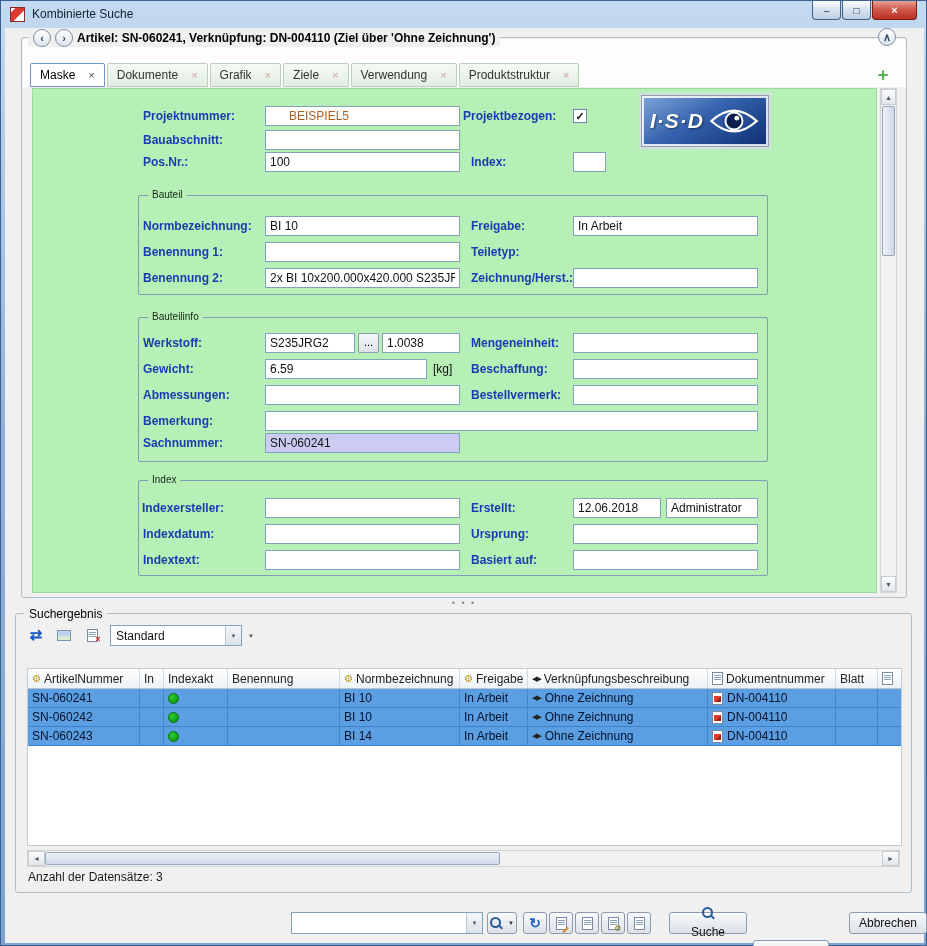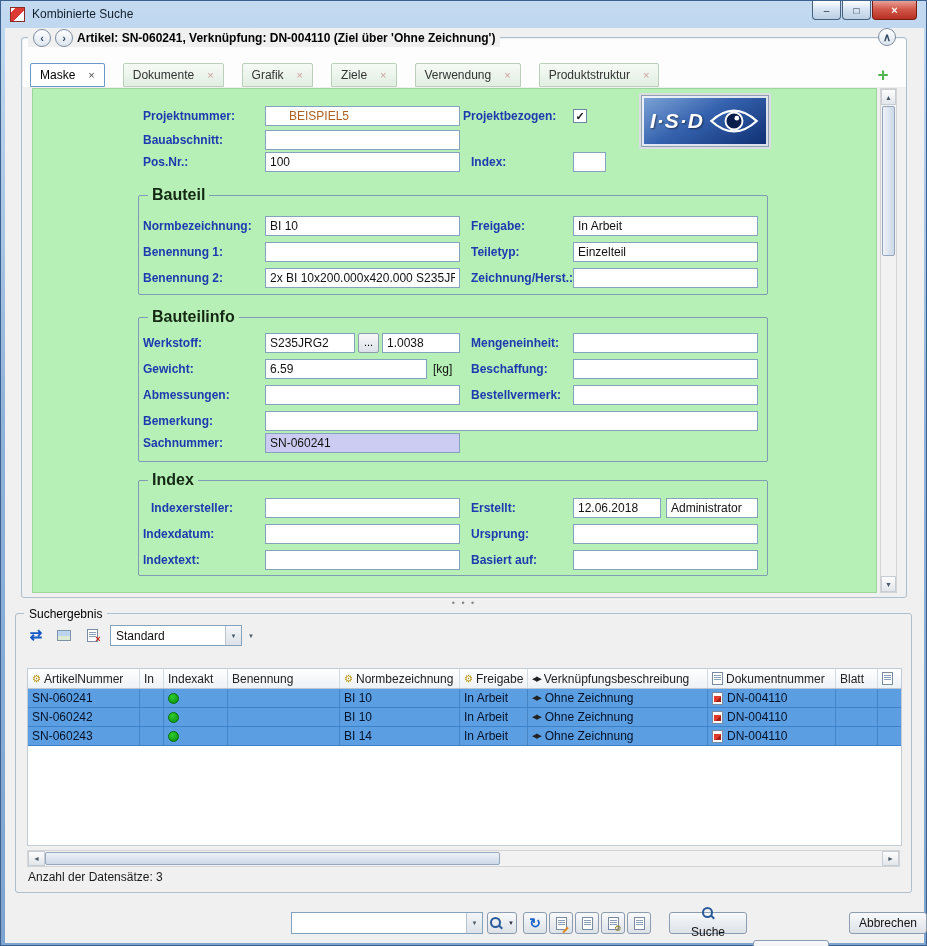--- a/index.html
+++ b/index.html
@@ -29,42 +29,42 @@
   .legend { position:absolute; top:-10px; background:#f0f0f0; padding:0 5px; font-size:12px;
     display:flex; align-items:center; gap:4px; height:19px; white-space:nowrap; }
   .circle-btn { width:18px; height:18px; border-radius:50%; border:1px solid #7d8da0; flex:0 0 auto;
     background:linear-gradient(#ffffff,#dde5ee); color:#334c66; font-size:11px; font-weight:bold;
     display:flex; align-items:center; justify-content:center; }
 
   
   .artikel-group { left:16px; top:9px; width:886px; height:561px; }
   .tabstrip-bg { position:absolute; left:1px; top:1px; width:883px; height:48px;
     background:#fcfdfc; border-radius:3px 3px 0 0; }
-  .tabs { position:absolute; left:8px; top:25px; height:24px; display:flex; gap:18px; }
+  .tabs { position:absolute; left:8px; top:25px; height:24px; display:flex; gap:2px; }
   .tab { height:24px; padding:0 9px; display:flex; align-items:center; gap:13px; font-size:12px;
     color:#333; background:linear-gradient(#f5faf5,#e2eee2); border:1px solid #bccfbc;
     border-radius:2px 2px 0 0; cursor:default; }
   .tab .tab-x { color:#cf9f9f; font-size:11px; }
   .tab.active { background:#ffffff; border-color:#6b98c8; color:#000; }
   .tab.active .tab-x { color:#4a4a4a; }
   .add-tab { position:absolute; right:13px; top:27px; width:20px; height:20px; color:#53b553;
     font-size:19px; font-weight:bold; display:flex; align-items:center; justify-content:center; }
 
   
   .green { position:absolute; left:10px; top:50px; width:845px; height:505px;
     background:#b6f0b6; border:1px solid #9ed49e; }
   .lbl { position:absolute; height:20px; line-height:20px; font-size:12px; font-weight:bold;
     color:#1e3ab0; white-space:nowrap; }
   .fld { position:absolute; height:20px; border:1px solid #82a2be; background:#fff;
     font-size:12px; padding:0 4px; color:#111; }
   input.fld { outline:none; }
   .unit { position:absolute; height:20px; line-height:20px; font-size:12px; color:#111; }
   .gbox { position:absolute; border:1px solid #7e9cb4; border-radius:2px; }
   .glegend { position:absolute; top:-8px; left:9px; background:#b6f0b6; padding:0 4px;
-    font-size:16px; color:#142814; height:14px; line-height:14px;font-weight:bold; }
+    font-size:10px; color:#142814; height:14px; line-height:14px; }
   .checkbox { position:absolute; width:14px; height:14px; background:#fff; border:1px solid #6a8aa8;
     font-size:11px; line-height:12px; text-align:center; color:#1a1a1a; font-weight:bold; }
   .browse-btn { position:absolute; width:21px; height:20px; border:1px solid #8c9cb0; border-radius:2px;
     background:linear-gradient(#f7f8f9,#dde2e8); font-size:11px; text-align:center; line-height:16px; }
 
   
   .isd-logo { position:absolute; left:608px; top:6px; width:128px; height:52px;
     background:linear-gradient(150deg,#7fa6d8 0%, #3562ae 45%, #0e2e71 100%);
     border:1px solid #90a0ae; box-shadow:inset 0 0 0 2px rgba(255,255,255,.85), 0 0 0 2px #d8dde2;
     display:flex; align-items:center; justify-content:space-between; padding:0 8px; }
@@ -223,21 +223,20 @@
           <div class="glegend">Bauteil</div>
         </div>
         <div class="lbl" style="left:110px; top:127px;">Normbezeichnung:</div>
         <input class="fld" style="left: 232px; top: 127px; width: 195px;" value="BI 10">
         <div class="lbl" style="left:438px; top:127px;">Freigabe:</div>
         <input class="fld" style="left: 540px; top: 127px; width: 185px;" value="In Arbeit">
 
         <div class="lbl" style="left:110px; top:153px;">Benennung 1:</div>
         <input class="fld" style="left: 232px; top: 153px; width: 195px;" value="">
         <div class="lbl" style="left:438px; top:153px;">Teiletyp:</div>
-        <input class="fld" style="left: 540px; top: 153px; width: 185px;" value="Einzelteil">
 
         <div class="lbl" style="left:110px; top:179px;">Benennung 2:</div>
         <input class="fld" style="left: 232px; top: 179px; width: 195px;" value="2x BI 10x200.000x420.000 S235JR">
         <div class="lbl" style="left:438px; top:179px;">Zeichnung/Herst.:</div>
         <input class="fld" style="left: 540px; top: 179px; width: 185px;" value="">
 
         <div class="gbox" style="left:105px; top:228px; width:630px; height:145px;">
           <div class="glegend">Bauteilinfo</div>
         </div>
         <div class="lbl" style="left:110px; top:244px;">Werkstoff:</div>
@@ -260,21 +259,21 @@
 
         <div class="lbl" style="left:110px; top:322px;">Bemerkung:</div>
         <input class="fld" style="left: 232px; top: 322px; width: 493px;" value="">
 
         <div class="lbl" style="left:110px; top:344px;">Sachnummer:</div>
         <input class="fld" style="left: 232px; top: 344px; width: 195px; background: rgb(204, 204, 242);" value="SN-060241">
 
         <div class="gbox" style="left:105px; top:391px; width:630px; height:96px;">
           <div class="glegend">Index</div>
         </div>
-        <div class="lbl" style="left:110px; top:409px;padding-left:8px;">Indexersteller:</div>
+        <div class="lbl" style="left:101px; top:409px;padding-left:8px;">Indexersteller:</div>
         <input class="fld" style="left: 232px; top: 409px; width: 195px;" value="">
         <div class="lbl" style="left:438px; top:409px;">Erstellt:</div>
         <input class="fld" style="left: 540px; top: 409px; width: 88px;" value="12.06.2018">
         <input class="fld" style="left: 633px; top: 409px; width: 92px;" value="Administrator">
 
         <div class="lbl" style="left:110px; top:435px;">Indexdatum:</div>
         <input class="fld" style="left: 232px; top: 435px; width: 195px;" value="">
         <div class="lbl" style="left:438px; top:435px;">Ursprung:</div>
         <input class="fld" style="left: 540px; top: 435px; width: 185px;" value="">
 

